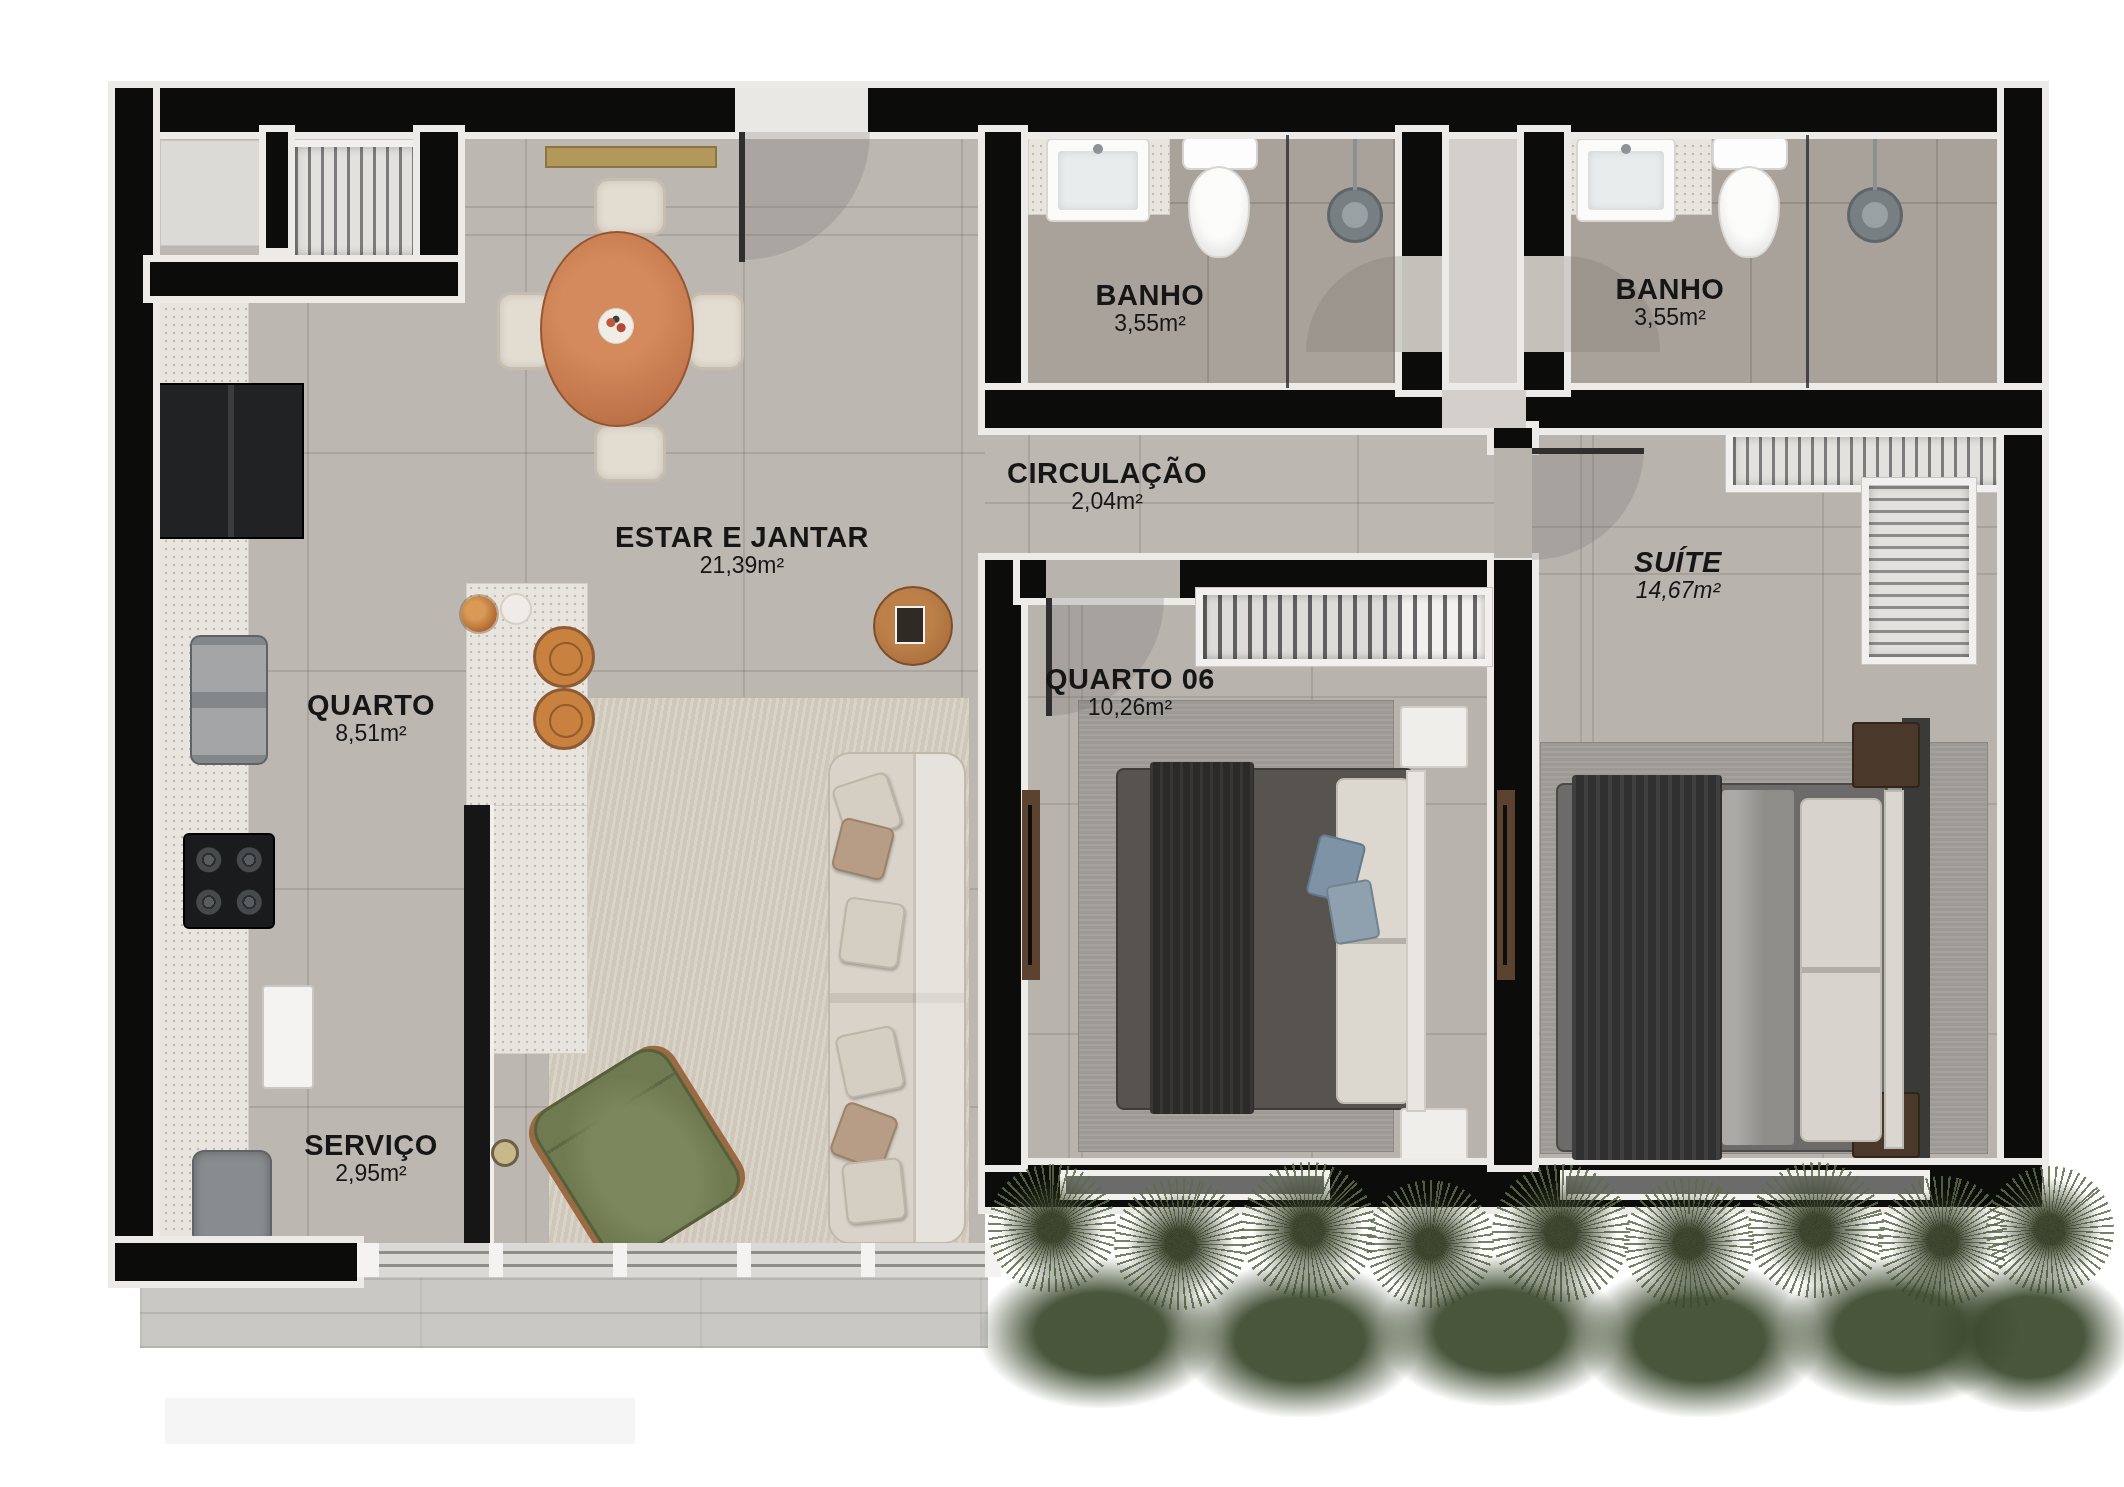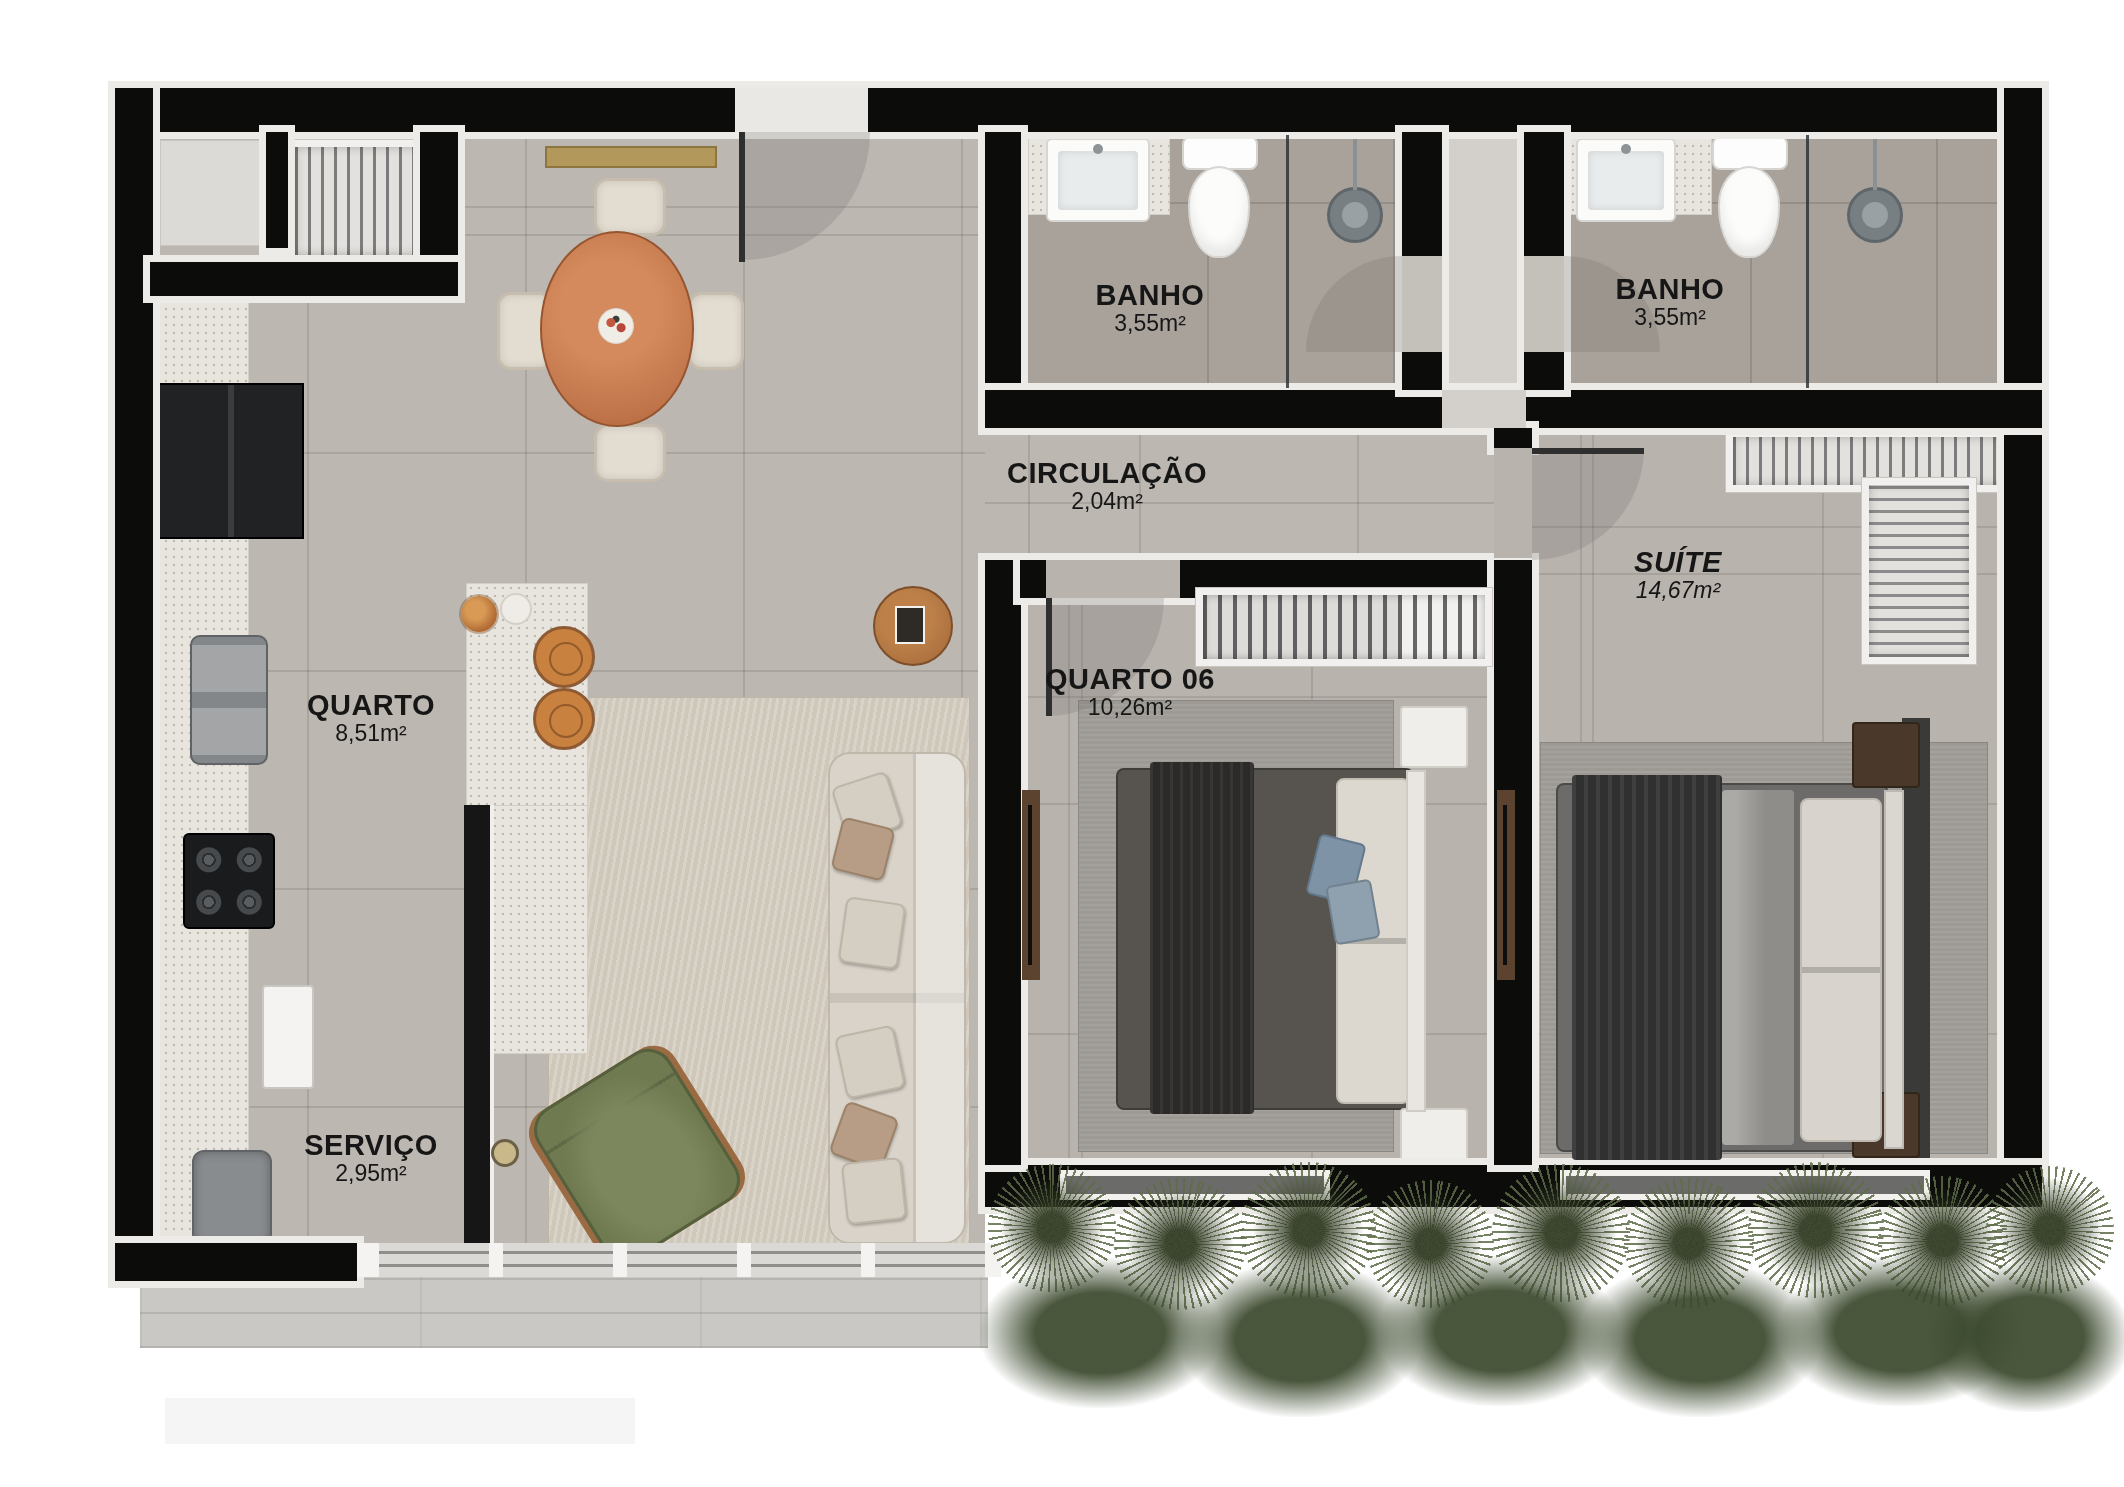--- a/index.html
+++ b/index.html
@@ -246,20 +246,24 @@
   <div class="grass" style="left:1748px;top:1162px;width:136px;height:136px;transform:rotate(75deg);"></div>
   <div class="grass" style="left:1878px;top:1176px;width:130px;height:130px;transform:rotate(15deg);"></div>
   <div class="grass" style="left:1986px;top:1166px;width:128px;height:128px;transform:rotate(50deg);"></div>
   <div class="shrub" style="left:980px;top:1258px;width:240px;height:150px;"></div>
   <div class="shrub" style="left:1180px;top:1262px;width:240px;height:155px;"></div>
   <div class="shrub" style="left:1380px;top:1256px;width:240px;height:150px;"></div>
   <div class="shrub" style="left:1580px;top:1262px;width:240px;height:155px;"></div>
   <div class="shrub" style="left:1780px;top:1256px;width:240px;height:150px;"></div>
   <div class="shrub" style="left:1930px;top:1262px;width:200px;height:150px;"></div>
 
+  <div class="room-label" style="left:742px;top:550px;">
+    <span class="nm">ESTAR E JANTAR</span>
+    <span class="ar">21,39m²</span>
+  </div>
   <div class="room-label" style="left:371px;top:718px;">
     <span class="nm">QUARTO</span>
     <span class="ar">8,51m²</span>
   </div>
   <div class="room-label" style="left:371px;top:1158px;">
     <span class="nm">SERVIÇO</span>
     <span class="ar">2,95m²</span>
   </div>
   <div class="room-label" style="left:1107px;top:486px;">
     <span class="nm">CIRCULAÇÃO</span>

